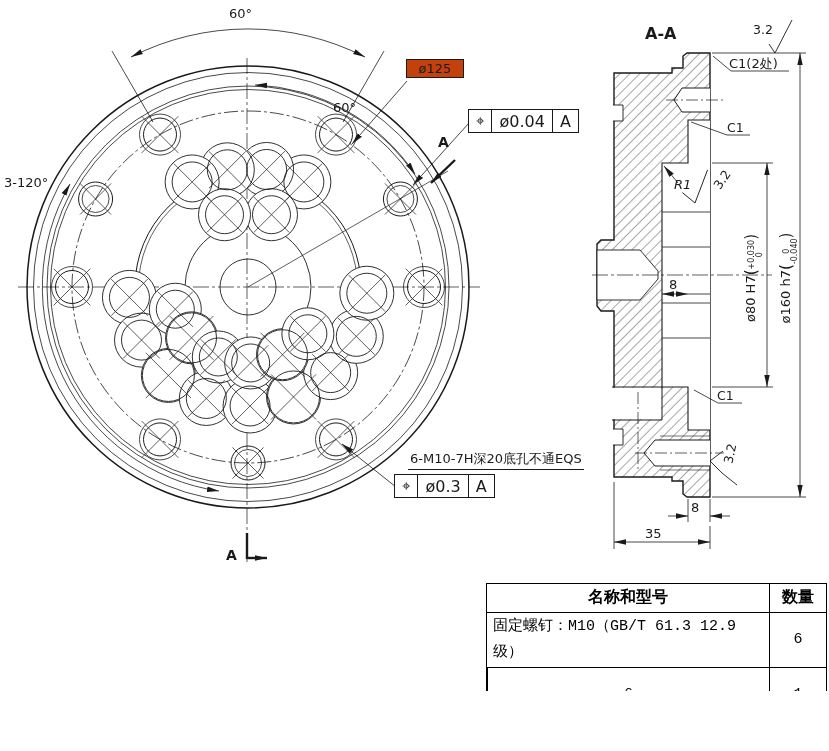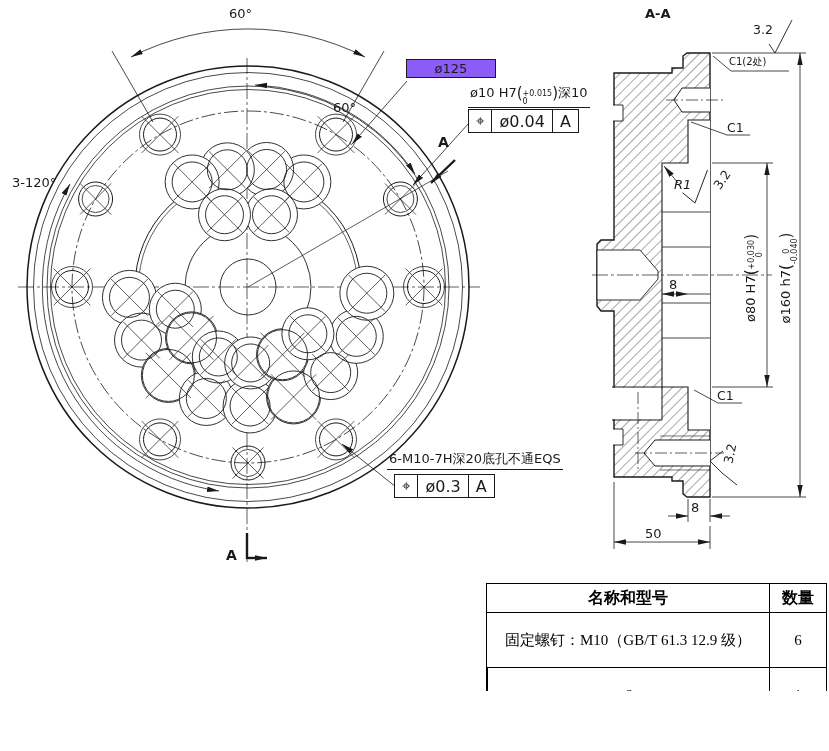--- a/index.html
+++ b/index.html
@@ -1,40 +1,40 @@
 <!DOCTYPE html>
 <html><head>
 <meta charset="utf-8">
 <style>
   html,body{margin:0;padding:0;background:#fff;}
   #stage{position:relative;width:829px;height:691px;background:#ffffff;overflow:hidden;
          font-family:"DejaVu Sans",sans-serif;color:#1a1a1a;}
   #draw{position:absolute;left:0;top:0;}
   .lbl{position:absolute;font-size:13px;white-space:nowrap;color:#1a1a1a;}
   .shelf{border-bottom:1.2px solid #1a1a1a;padding:0 2px 1px 2px;}
-  .boxed{border:1.2px solid #1a1a1a;text-align:center;padding:1px 20px;background:#8b5cf6;}
+  .boxed{border:1.2px solid #1a1a1a;text-align:center;padding:1px 4px;background:#c2410c;}
   .fcf{position:absolute;display:flex;background:#fff;}
   .fcf .cell{border:1.2px solid #1a1a1a;border-left-width:0;height:22px;display:flex;
              align-items:center;justify-content:center;font-size:16px;padding:0 7px;}
   .fcf .cell:first-child{border-left-width:1.2px;font-size:15px;}
   .stack{display:inline-flex;flex-direction:column;font-size:8px;line-height:8px;
          vertical-align:1px;font-style:normal;}
   .stack i{font-style:normal;}
   .paren{font-size:15px;vertical-align:-1px;}
   .vtext{position:absolute;width:150px;text-align:center;transform:rotate(-90deg);
          transform-origin:center;font-size:13px;white-space:nowrap;}
   .rough{font-size:12.5px;}
   .secA{font-weight:bold;font-size:14px;}
   
   #ptable{position:absolute;left:486px;top:583px;width:339px;height:164px;
           border:1.8px solid #000;display:grid;grid-template-columns:1fr 57px;
           grid-template-rows:28px 55px 55px 26px;
           font-family:"Liberation Serif","DejaVu Serif",serif;background:#fff;color:#000;}
-  #ptable .c{display:flex;align-items:center;justify-content:center;text-align:center;
-             font-size:15px;line-height:26px;padding:0 6px;}
+  #ptable .c{display:flex;align-items:center;justify-content:center;
+             font-size:15px;line-height:26px;padding:0 6px;font-family:Liberation Mono, monospace;}
   #ptable .head{font-weight:bold;font-size:16px;}
   #ptable .qtycol{border-left:1.5px solid #000;}
   #ptable .rtop{border-top:1.5px solid #000;}
 </style>
 </head>
 <body>
 
 <div id="stage">
 
   <svg id="draw" width="829" height="751" viewBox="0 0 829 751">
@@ -272,56 +272,50 @@
       <line x1="718" y1="403" x2="694" y2="390" stroke-width="0.8"></line>
 
       <path d="M769,44 L775,53 L792,20" stroke-width="0.9"></path>
       <path d="M684,191 L695,203 L712,172" stroke-width="0.9" transform="rotate(-8 695 203)"></path>
       <path d="M723,451 L710,461 L722,473 M722,473 L737,485" stroke-width="0.9"></path>
     </g>
   </svg>
 
   <div class="lbl" style="left:229px;top:6px;">60°</div>
   <div class="lbl" style="left:333px;top:100px;">60°</div>
-  <div class="lbl" style="left:12px;top:175px;">3-120°</div>
+  <div class="lbl" style="left:4px;top:175px;">3-120°</div>
   <div class="lbl boxed" style="left:406px;top:59px;width:48px;">ø125</div>
 
-  <div class="lbl shelf" style="left:468px;top:84px;">
-    <span>ø10 H7</span><span class="paren">(</span><span class="stack">
-        <i>+0.015</i>
-        <i>0</i>
-      </span><span class="paren">)</span><span>深10</span>
-  </div>
   <div class="fcf" style="left:468px;top:109px;">
     <div class="cell">⌖</div>
     <div class="cell">ø0.04</div>
     <div class="cell">A</div>
   </div>
 
-  <div class="lbl shelf" style="left:387px;top:450px;">6-M10-7H深20底孔不通EQS</div>
+  <div class="lbl shelf" style="left:408px;top:450px;">6-M10-7H深20底孔不通EQS</div>
   <div class="fcf" style="left:394px;top:474px;">
     <div class="cell">⌖</div>
     <div class="cell">ø0.3</div>
     <div class="cell">A</div>
   </div>
 
   <div class="lbl secA" style="left:438px;top:134px;">A</div>
   <div class="lbl secA" style="left:226px;top:547px;">A</div>
 
-  <div class="lbl secA" style="left:645px;top:6px;font-size:13px;">A-A</div>
+  <div class="lbl secA" style="left:645px;top:24px;font-size:16px;">A-A</div>
   <div class="lbl rough" style="left:753px;top:22px;">3.2</div>
-  <div class="lbl" style="left:729px;top:55px;font-size:10px;">C1(2处)</div>
+  <div class="lbl" style="left:729px;top:55px;font-size:13px;">C1(2处)</div>
   <div class="lbl" style="left:727px;top:120px;font-size:12.5px;">C1</div>
   <div class="lbl" style="left:717px;top:388px;font-size:12.5px;">C1</div>
   <div class="lbl" style="left:674px;top:177px;font-style:italic;">R1</div>
   <div class="lbl rough" style="left:712px;top:172px;transform:rotate(-55deg);">3.2</div>
   <div class="lbl rough" style="left:720px;top:446px;transform:rotate(-78deg);">3.2</div>
   <div class="lbl" style="left:669px;top:277px;">8</div>
   <div class="lbl" style="left:691px;top:500px;">8</div>
-  <div class="lbl" style="left:645px;top:526px;">50</div>
+  <div class="lbl" style="left:645px;top:526px;">35</div>
 
   <div class="vtext" style="left:678px;top:267px;">
     <span>ø80 H7</span><span class="paren">(</span><span class="stack">
         <i>+0.030</i>
         <i>0</i>
       </span><span class="paren">)</span>
   </div>
   <div class="vtext" style="left:713px;top:267px;">
     <span>ø160 h7</span><span class="paren">(</span><span class="stack">
         <i>0</i>

